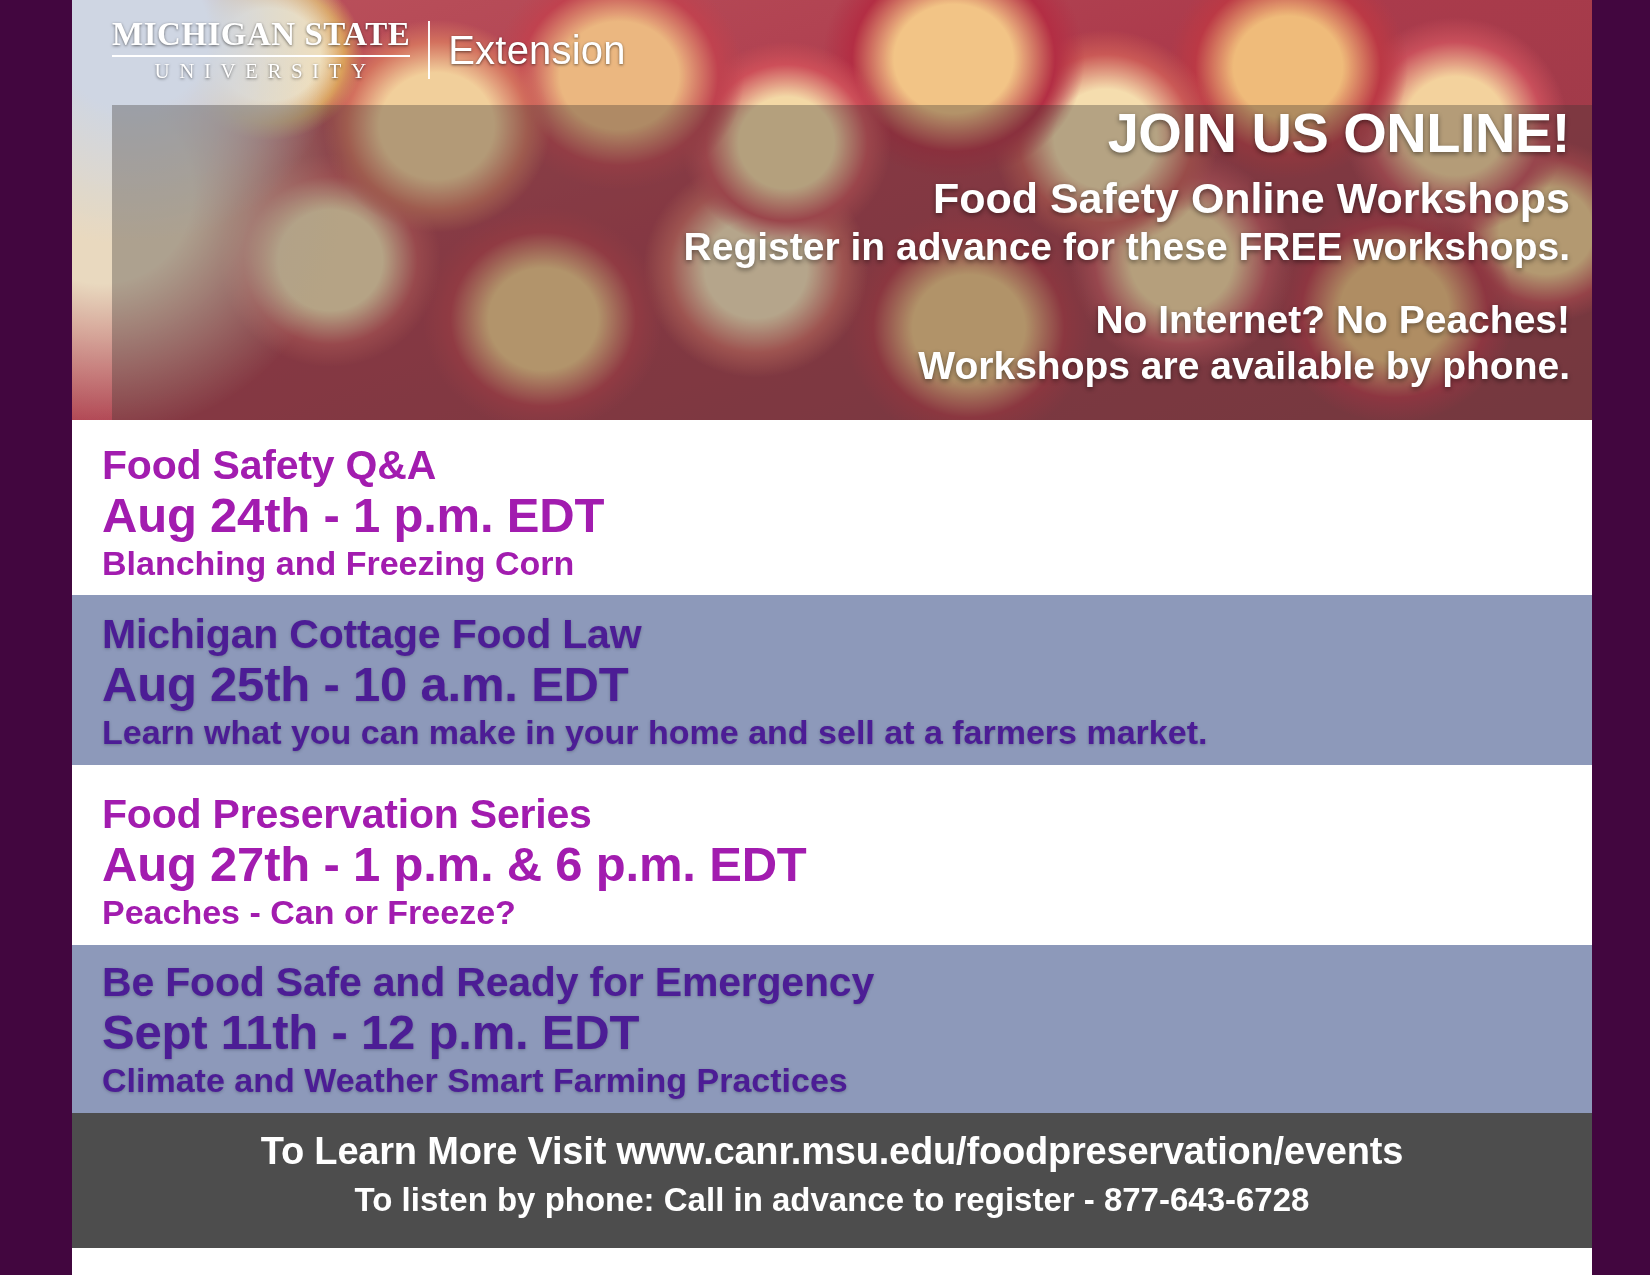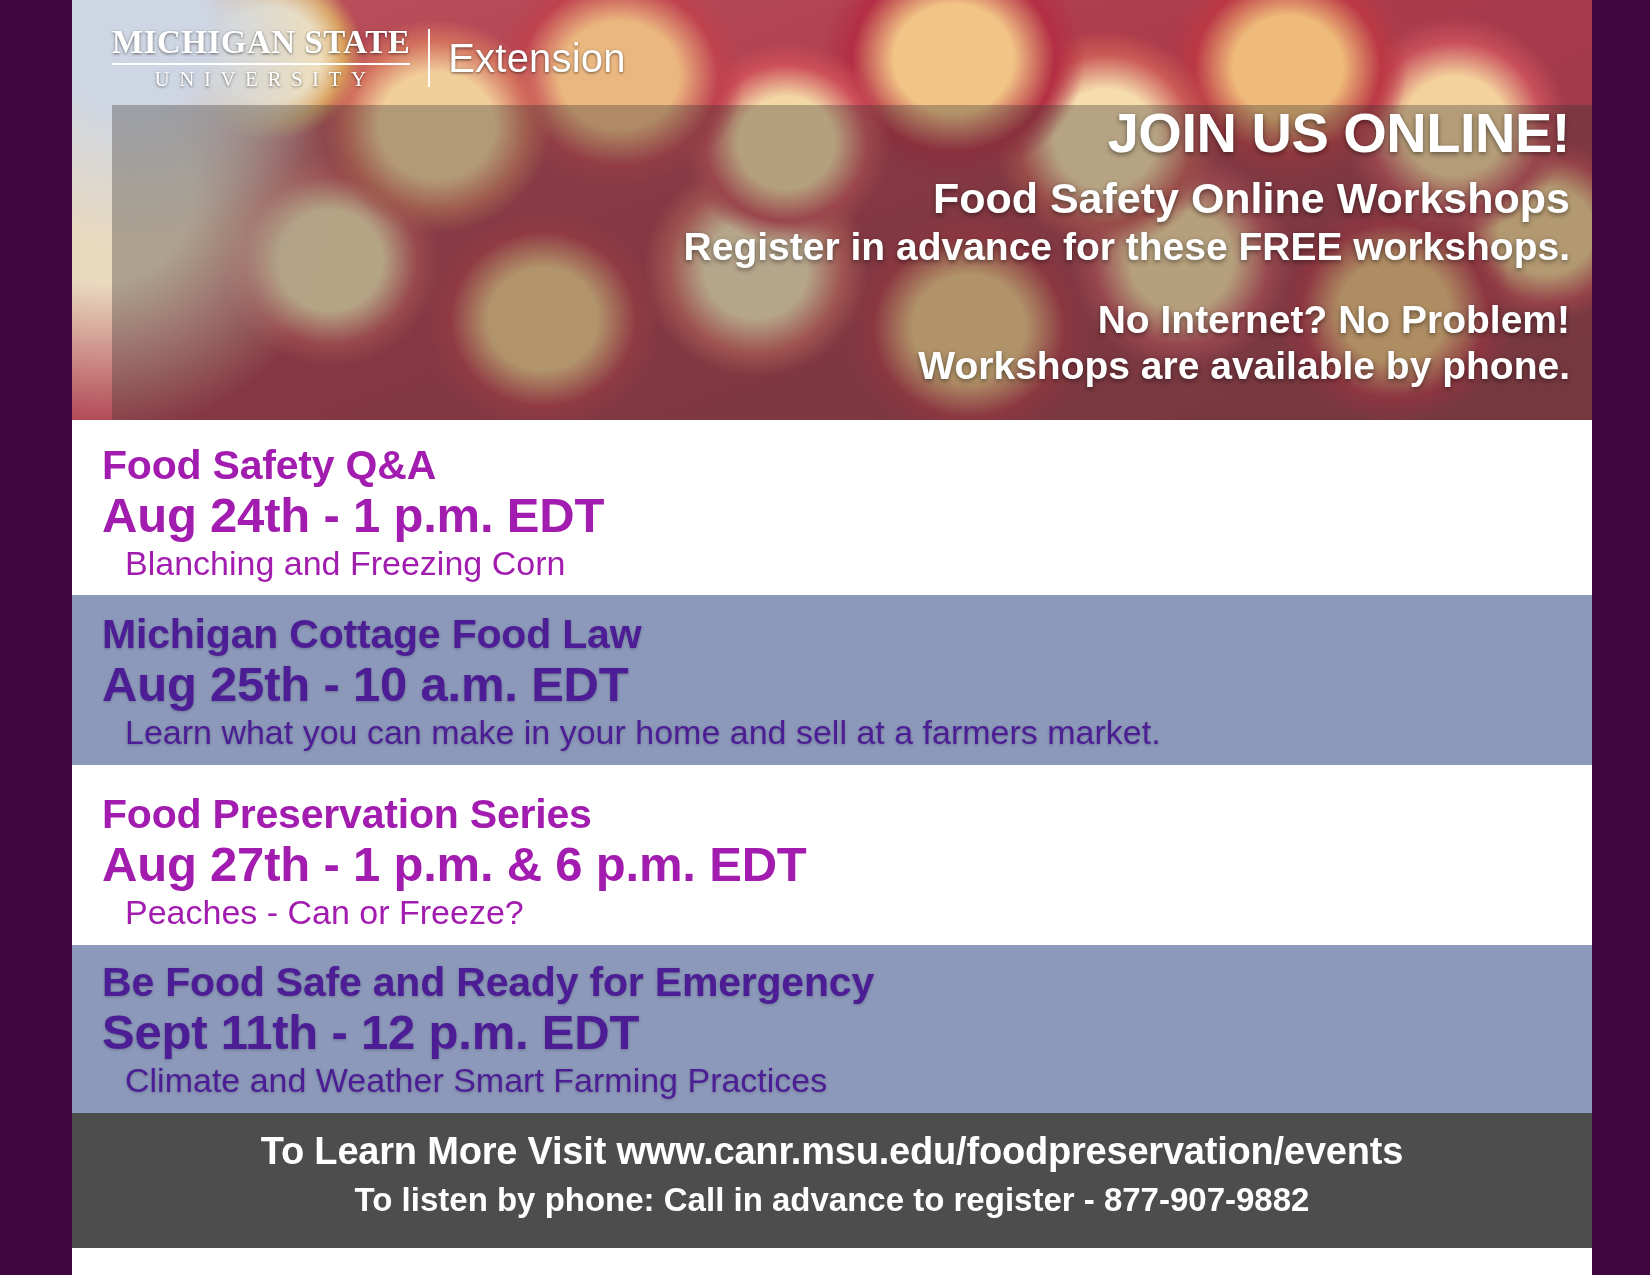--- a/index.html
+++ b/index.html
@@ -77,21 +77,20 @@
     background: rgba(60, 52, 50, 0.34);
   }
   .logo {
     position: absolute;
     left: 40px;
     top: 18px;
     display: flex;
     align-items: center;
     gap: 18px;
     z-index: 5;
-    margin-top: 8px;
   }
   .logo-msu {
     color: #ffffff;
     text-align: center;
     line-height: 1;
     text-shadow: 0 1px 3px rgba(0,0,0,.55);
   }
   .logo-msu .l1 {
     display: block;
     font-family: "Liberation Serif", serif;
@@ -185,23 +184,22 @@
     letter-spacing: -.2px;
   }
   .band .date {
     font-size: 49px;
     font-weight: bold;
     line-height: 1.13;
     letter-spacing: -.2px;
   }
   .band .desc {
     font-size: 34px;
-    font-weight: normal;
+    font-weight: bold;
     line-height: 1.16;
-    margin-left: 23px;
   }
   .band.blue .title,
   .band.blue .date { text-shadow: 0 1px 3px rgba(40,46,70,.35); }
   .band.blue .desc { text-shadow: 0 1px 3px rgba(40,46,70,.35); }
 
   .band1 { height: 175px; padding-top: 22px; }
   .band2 { height: 170px; padding-top: 16px; }
   .band3 { height: 180px; padding-top: 26px; }
   .band4 { height: 168px; padding-top: 14px; }
 
@@ -245,21 +243,21 @@
         </div>
         <div class="logo-rule"></div>
         <div class="logo-ext">Extension</div>
       </div>
 
       <div class="hero-text">
         <div class="join">JOIN US ONLINE!</div>
         <div class="sub1">Food Safety Online Workshops</div>
         <div class="sub2">Register in advance for these FREE workshops.</div>
         <div class="gap"></div>
-        <div class="sub3">No Internet? No Problem!</div>
+        <div class="sub3">No Internet? No Peaches!</div>
         <div class="sub4">Workshops are available by phone.</div>
       </div>
     </div>
 
     <div class="band white band1">
       <div class="title">Food Safety Q&amp;A</div>
       <div class="date">Aug 24th - 1 p.m. EDT</div>
       <div class="desc">Blanching and Freezing Corn</div>
     </div>
 
@@ -276,17 +274,17 @@
     </div>
 
     <div class="band blue band4">
       <div class="title">Be Food Safe and Ready for Emergency</div>
       <div class="date">Sept 11th - 12 p.m. EDT</div>
       <div class="desc">Climate and Weather Smart Farming Practices</div>
     </div>
 
     <div class="footer">
       <div class="line1">To Learn More Visit www.canr.msu.edu/foodpreservation/events</div>
-      <div class="line2">To listen by phone: Call in advance to register - 877-907-9882</div>
+      <div class="line2">To listen by phone: Call in advance to register - 877-643-6728</div>
     </div>
 
   </div>
 </div>
 
 </body></html>

